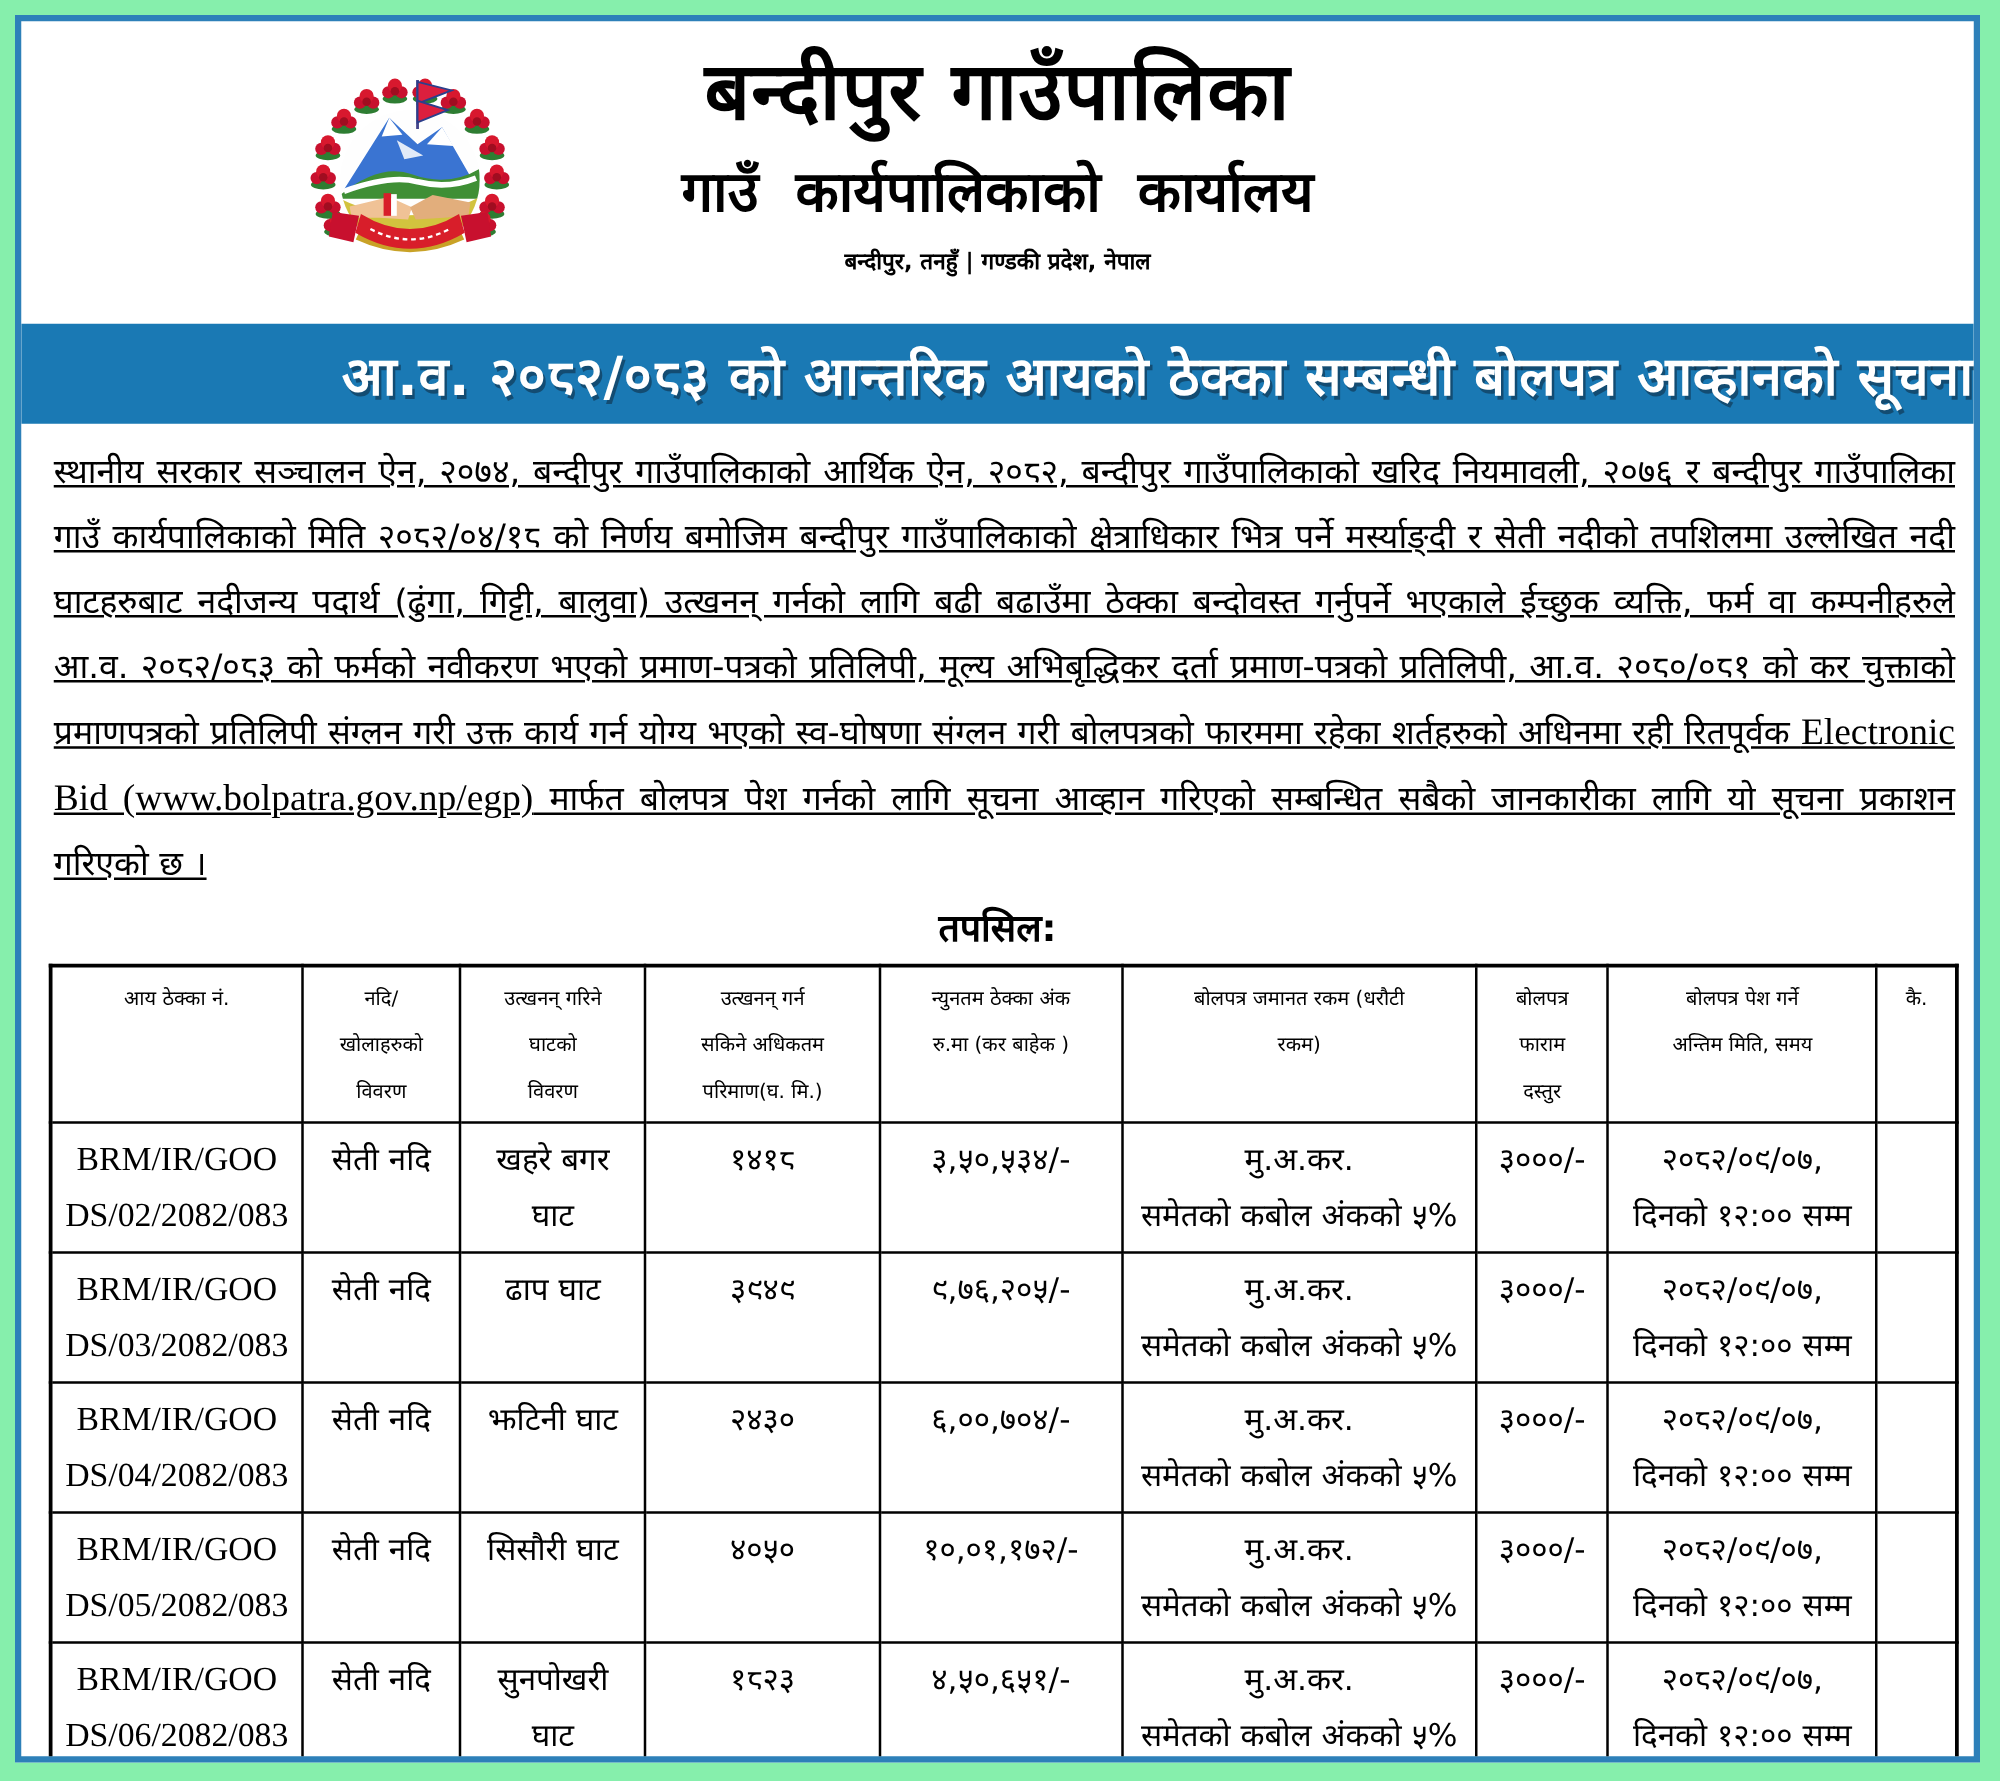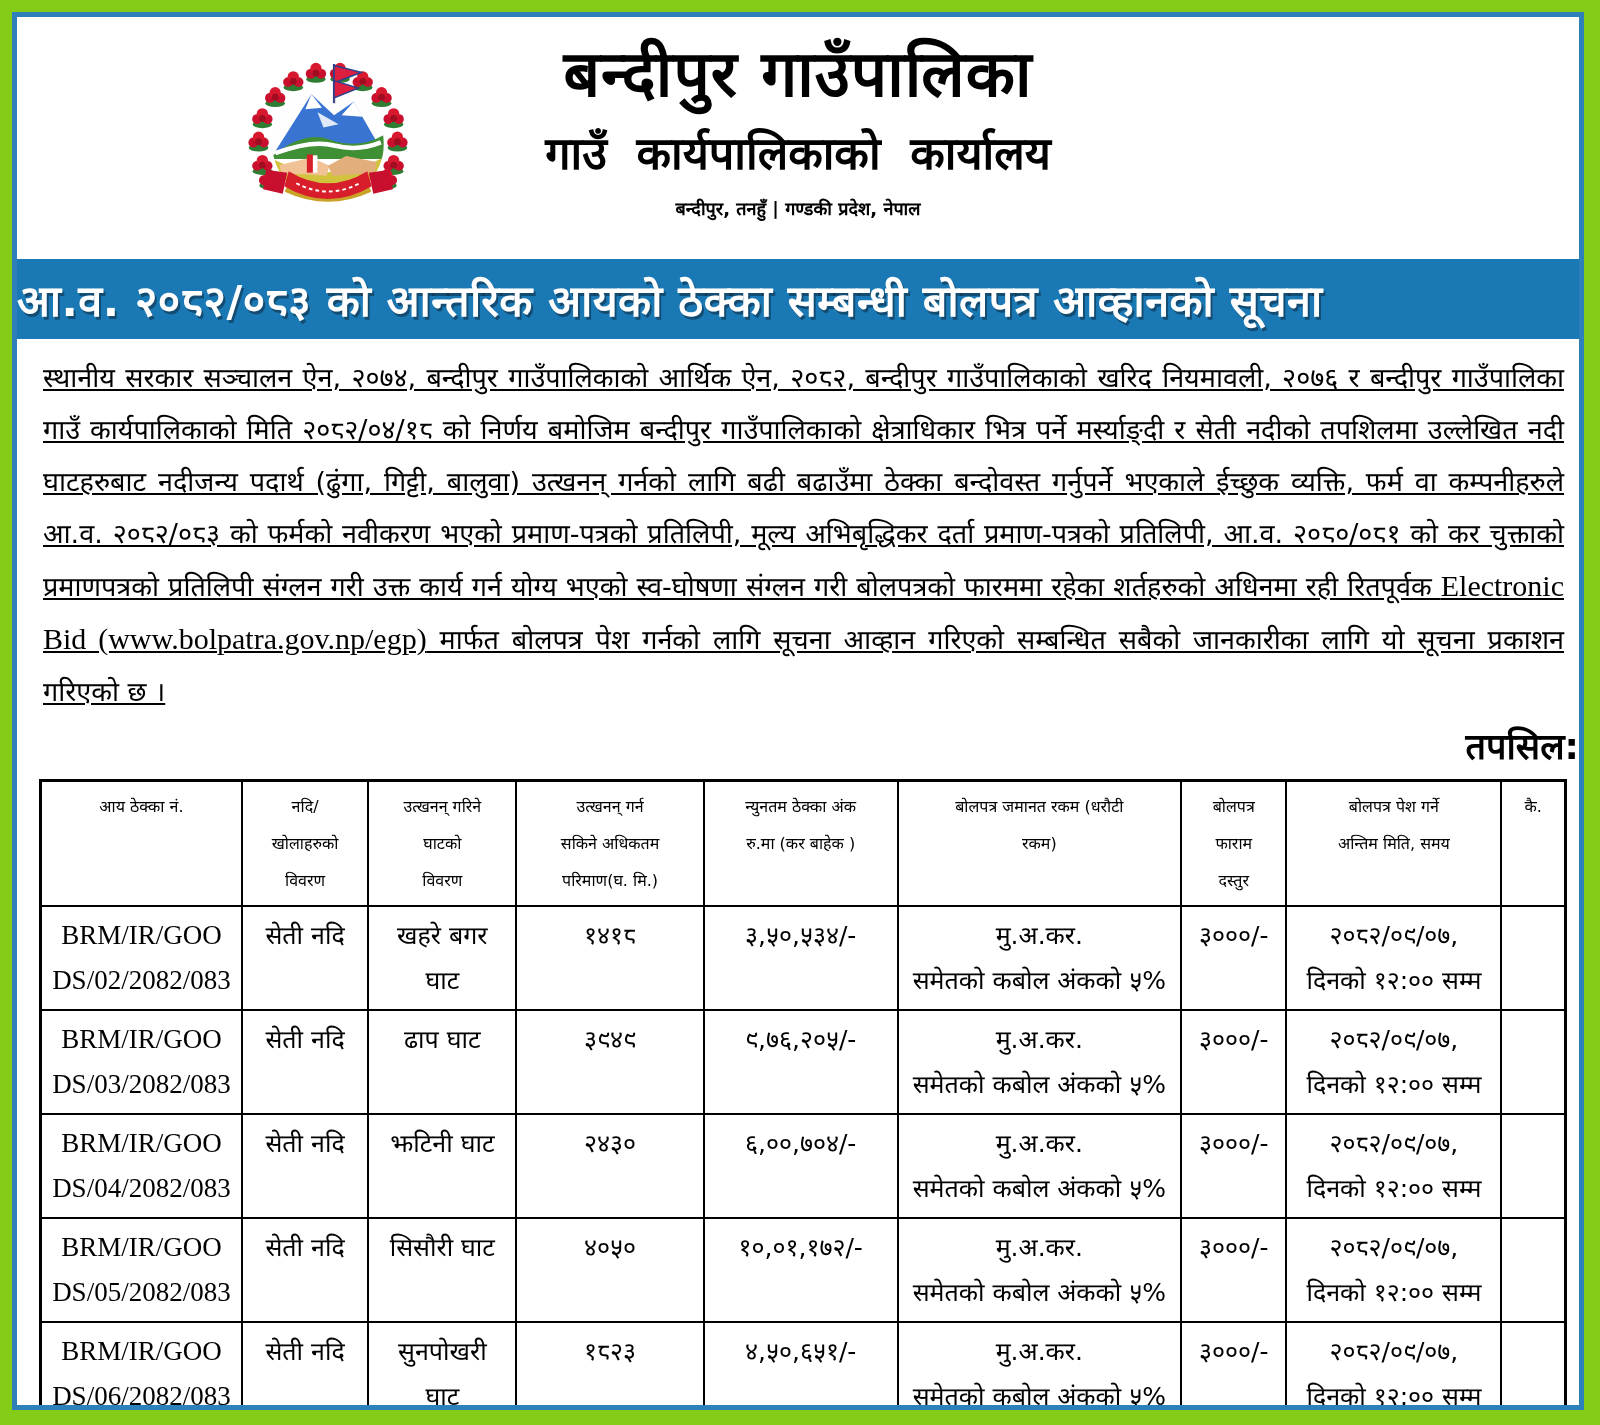--- a/index.html
+++ b/index.html
@@ -1,51 +1,51 @@
 <!DOCTYPE html>
 <html lang="ne"><head>
 <meta charset="utf-8">
 <style>
   * { box-sizing: border-box; }
   body { margin: 0; background: #ffffff; }
   .sheet {
     position: relative; width: 1600px; height: 1425px;
-    background: #84cc16; color: #000;
+    background: #86efac; color: #000;
     font-family: "DejaVu Sans", "Liberation Sans", sans-serif;
     overflow: hidden;
   }
   .frame {
     position: absolute; left: 12px; top: 12px;
     width: 1572px; height: 1398px;
     border: 5px solid #2d80b9; overflow: hidden; background: #fff;
   }
   
   .masthead { position: relative; height: 242px; padding-top: 22px; }
   .logo-wrap { position: absolute; left: 228px; top: 42px; width: 166px; height: 176px; }
   .masthead-text { text-align: center; }
   .muni-name { font-size: 64px; font-weight: bold; letter-spacing: 1px; line-height: 1.1; }
   .office-name { font-size: 45px; font-weight: bold; margin-top: 12px; word-spacing: 14px; }
   .address { font-size: 18px; font-weight: bold; margin-top: 14px; }
   
   .banner {
     height: 80px; background: #1a79b4;
-    display: flex; align-items: center; justify-content: flex-start;
+    display: flex; align-items: center; justify-content: flex-end;
   }
   .banner-text {
     color: #fff; font-size: 43px; font-weight: bold;
     text-shadow: 2px 3px 0 rgba(15,40,60,.55);
     letter-spacing: 0.5px;
   }
   
   .published { text-align: center; font-weight: bold; font-size: 29px; margin-top: 17px; word-spacing: 13px; }
   
   .body-par { margin: 13px 15px 0 26px; font-size: 27px; line-height: 52px; text-align: justify; text-decoration: underline; }
   .latin { font-family: "Liberation Serif", serif; font-size: 30px; }
   
-  .details-heading { text-align: right; font-weight: bold; font-size: 36px; margin-top: 3px; }
+  .details-heading { text-align: center; font-weight: bold; font-size: 30px; margin-top: 3px; }
   table.tender {
     border-collapse: collapse; table-layout: fixed;
     margin: 9px 0 0 22px; width: 1528px;
     border: 3px solid #000;
   }
   .tender th, .tender td {
     border: 2px solid #000; vertical-align: top; text-align: center;
     white-space: pre-line; padding: 6px 4px; font-weight: normal;
   }
   .tender th { height: 116px; font-size: 16px; line-height: 37px; }

